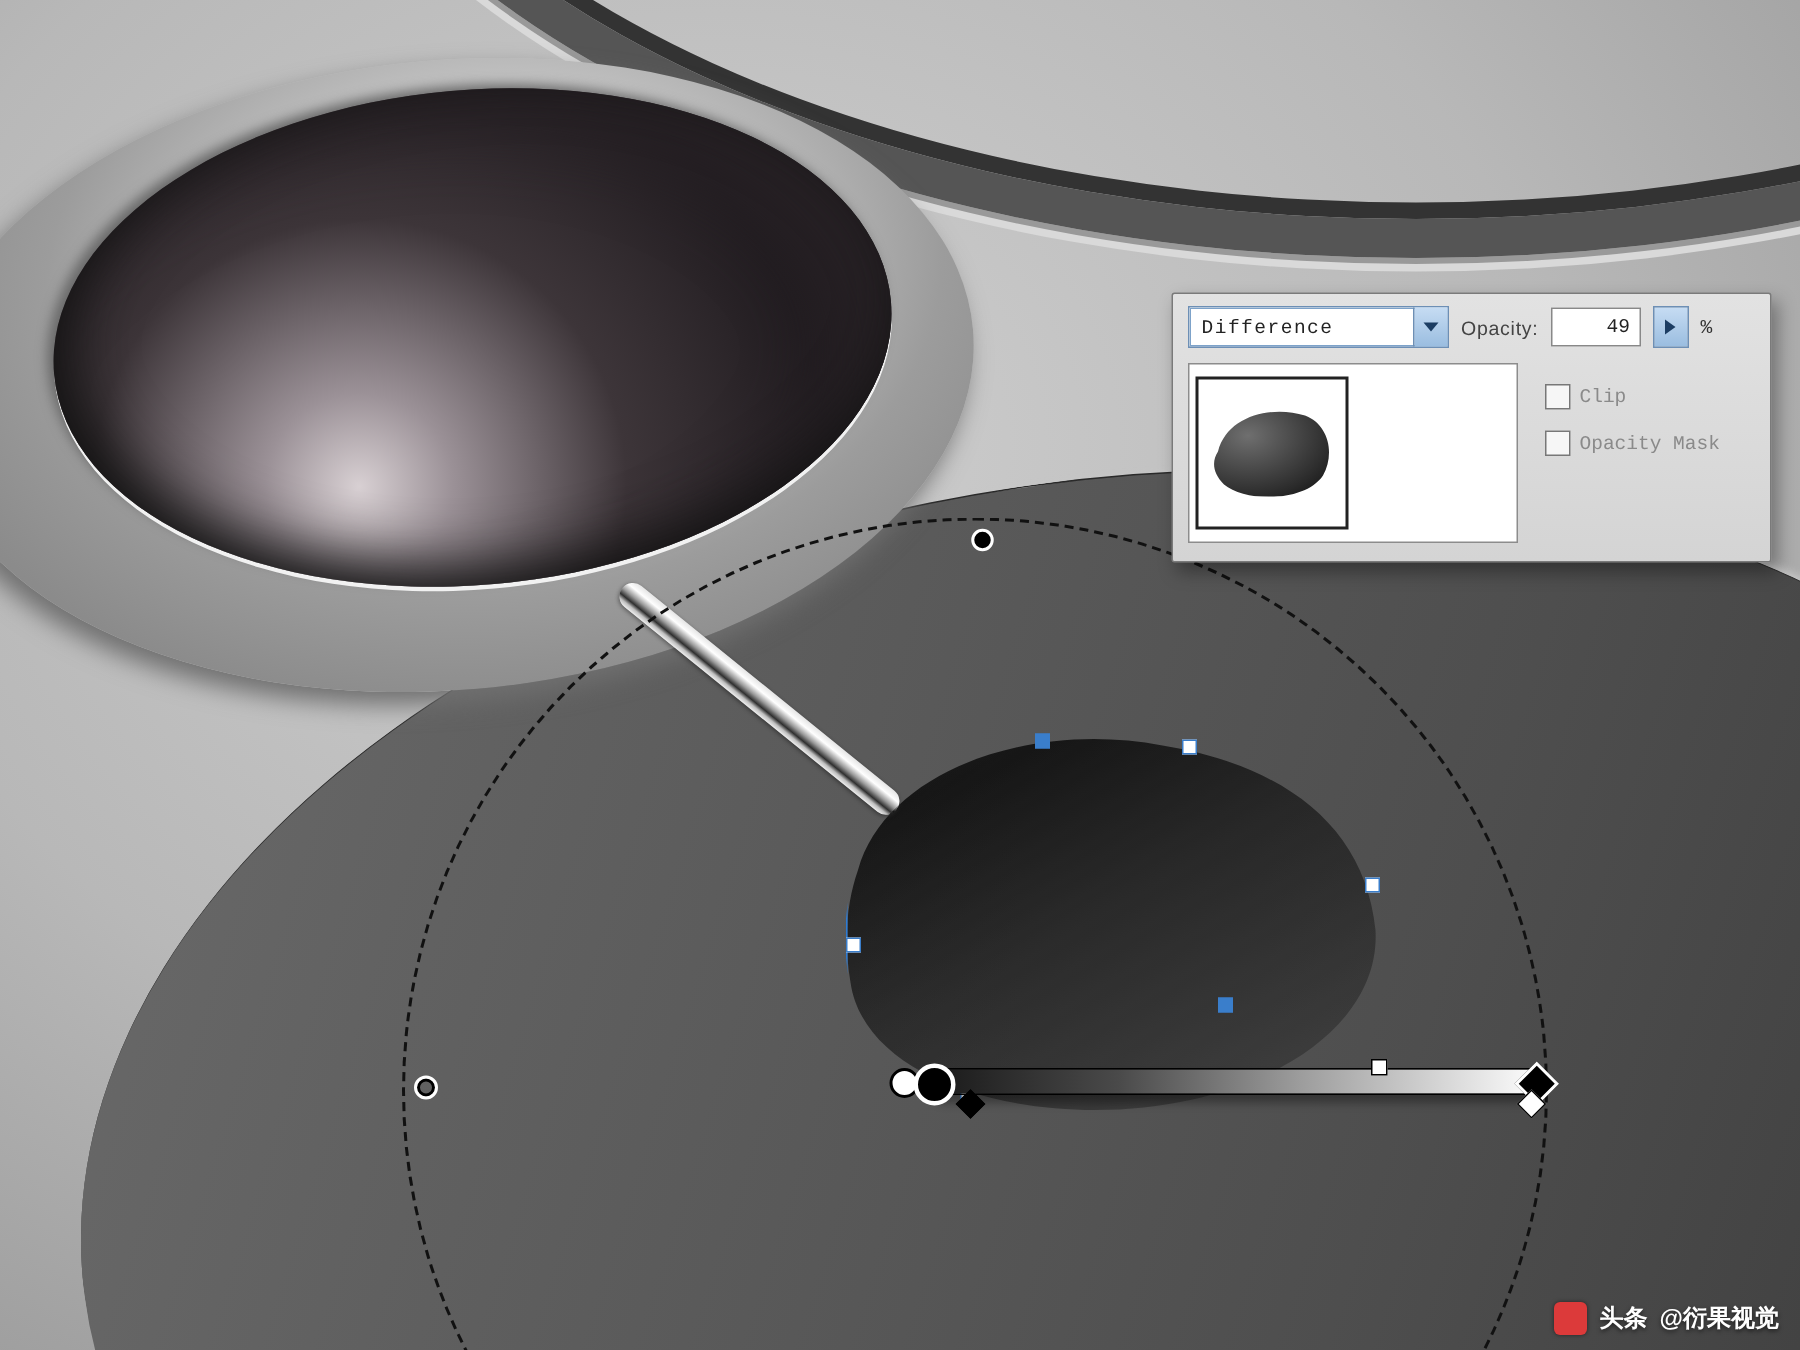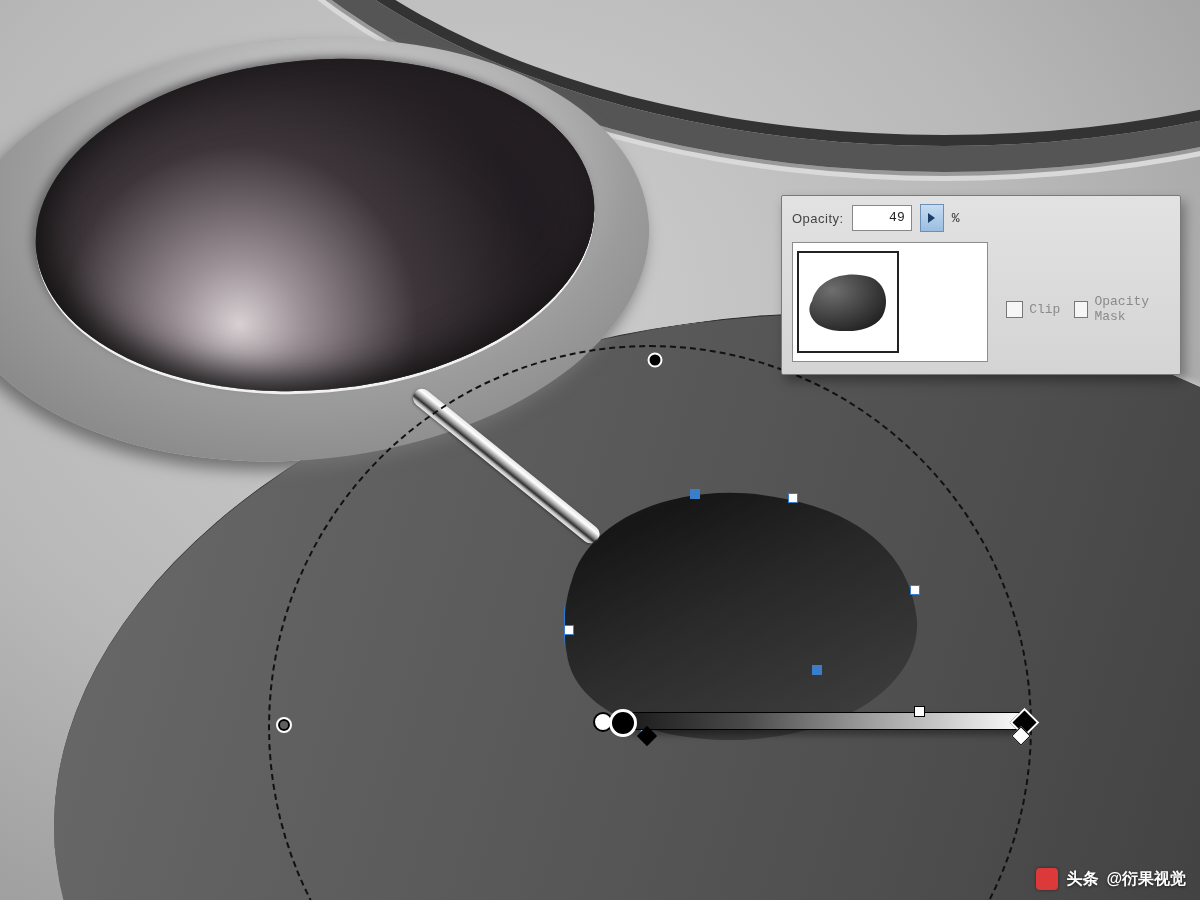--- a/index.html
+++ b/index.html
@@ -401,21 +401,21 @@
   }
   .thumb .shape{
     width:80px;height:58px;
     background: radial-gradient(ellipse at 30% 30%, #6f6f6f 0%, #2b2b2b 70%, #0c0c0c 100%);
     clip-path: path("M 4 28 C 10 4 40 -3 62 4 C 78 10 82 30 74 44 C 62 62 22 62 8 50 C 0 42 0 34 4 28 Z");
   }
   .mask-empty{
     flex:1;height:98px;
   }
   .opts{
-    display:flex;flex-direction:row;gap:14px;
+    display:flex;flex-direction:column;gap:14px;
     padding-top:14px;
     font-family:"Courier New",monospace;
     color:#8a8a8a;
   }
   .opt{ display:flex;align-items:center;gap:6px;}
   .cb{
     width:15px;height:15px;
     border:1px solid #777;
     background:#f6f6f6;
   }
@@ -452,20 +452,24 @@
     <div class="grad-end-circle"></div>
     <div class="grad-end-diamond"></div>
     <div class="grad-stop black" style="left:14px"></div>
     <div class="grad-stop sq" style="left:288px"></div>
     <div class="grad-stop" style="left:388px"></div>
   </div>
 
   <div class="panel">
 
     <div class="panel-row">
+      <div class="combo">
+        <span>Difference</span>
+        <div class="drop"></div>
+      </div>
       <span class="lbl-opacity">Opacity:</span>
       <div class="num-box">49</div>
       <div class="spin"></div>
       <span class="pct">%</span>
     </div>
 
     <div class="panel-body">
       <div class="thumb-slot">
         <div class="thumb">
           <div class="shape"></div>

